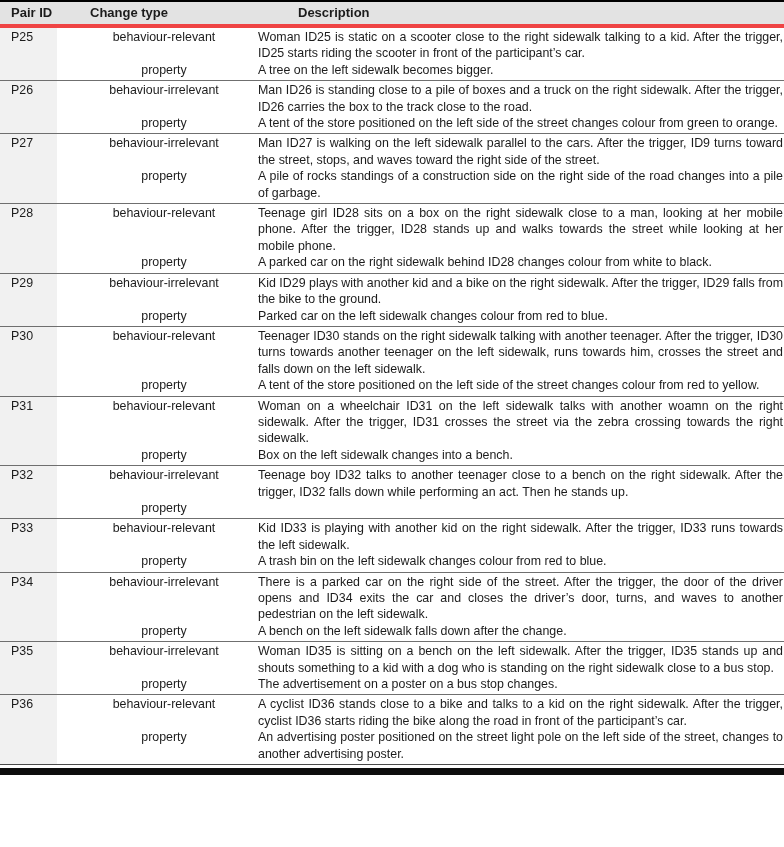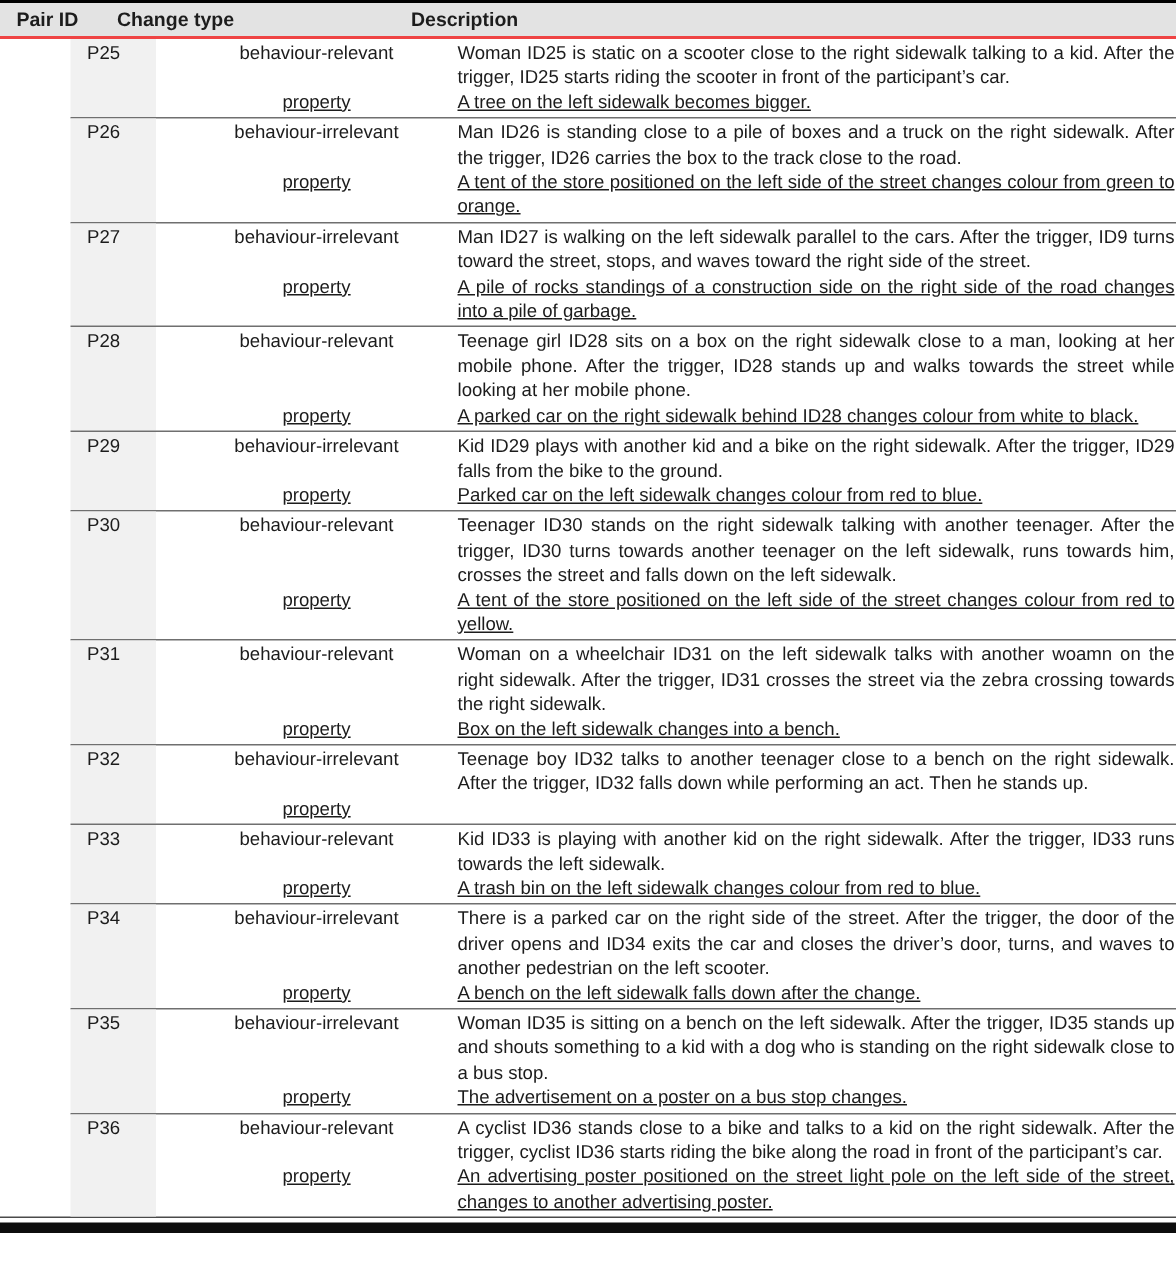--- a/index.html
+++ b/index.html
@@ -16,41 +16,41 @@
   .paper-table {
     width: 784px;
     border-top: 2px solid #000000;
     box-sizing: border-box;
   }
   
   .thead {
     display: grid;
     grid-template-columns: 57px 201px 1fr;
     background: #e3e3e3;
-    border-bottom: 2px solid #ef4444;
+    border-bottom: 4px solid #ef4444;
     font-weight: bold;
     font-size: 13px;
     line-height: 16px;
     padding: 3px 0 3px 0;
     box-sizing: border-box;
+    gap: 12px;
   }
   .th-id   { padding-left: 11px; }
   .th-type { padding-left: 21px; }
   .th-desc { padding-left: 16px; padding-right: 9px; }
 
   
   .row {
     position: relative;
     display: grid;
     grid-template-columns: 57px 201px 1fr;
     grid-auto-rows: min-content;
     font-size: 12.4px;
     line-height: 16.4px;
     padding: 1px 0 2px 0;
-    margin-left: 47px;
   }
   .row + .row { border-top: 1.4px solid #6f6f6f; }
   
   .row::before {
     content: "";
     position: absolute;
     left: 0; top: 0; bottom: 0;
     width: 57px;
     background: #f1f1f1;
   }
@@ -66,21 +66,21 @@
     padding-left: 21px;
     padding-right: 8px;
     text-align: center;
   }
   .cell-desc {
     grid-column: 3;
     padding-right: 1px;
     text-align: justify;
   }
   .sub-1 { grid-row: 1; }
-  .sub-2 { grid-row: 2; text-decoration: underline; }
+  .sub-2 { grid-row: 2; }
 
   
   .bottom-thin {
     border-top: 1.4px solid #4a4a4a;
     height: 3px;
     background: #ffffff;
   }
   .bottom-bar {
     height: 7px;
     background: #0d0d0d;
@@ -164,21 +164,21 @@
     <div class="cell-id">P33</div>
     <div class="cell-type sub-1">behaviour-relevant</div>
     <div class="cell-desc sub-1">Kid ID33 is playing with another kid on the right sidewalk. After the trigger, ID33 runs towards the left sidewalk.</div>
     <div class="cell-type sub-2">property</div>
     <div class="cell-desc sub-2">A trash bin on the left sidewalk changes colour from red to blue.</div>
   </div>
 
   <div class="row">
     <div class="cell-id">P34</div>
     <div class="cell-type sub-1">behaviour-irrelevant</div>
-    <div class="cell-desc sub-1">There is a parked car on the right side of the street. After the trigger, the door of the driver opens and ID34 exits the car and closes the driver’s door, turns, and waves to another pedestrian on the left scooter.</div>
+    <div class="cell-desc sub-1">There is a parked car on the right side of the street. After the trigger, the door of the driver opens and ID34 exits the car and closes the driver’s door, turns, and waves to another pedestrian on the left sidewalk.</div>
     <div class="cell-type sub-2">property</div>
     <div class="cell-desc sub-2">A bench on the left sidewalk falls down after the change.</div>
   </div>
 
   <div class="row">
     <div class="cell-id">P35</div>
     <div class="cell-type sub-1">behaviour-irrelevant</div>
     <div class="cell-desc sub-1">Woman ID35 is sitting on a bench on the left sidewalk. After the trigger, ID35 stands up and shouts something to a kid with a dog who is standing on the right sidewalk close to a bus stop.</div>
     <div class="cell-type sub-2">property</div>
     <div class="cell-desc sub-2">The advertisement on a poster on a bus stop changes.</div>

